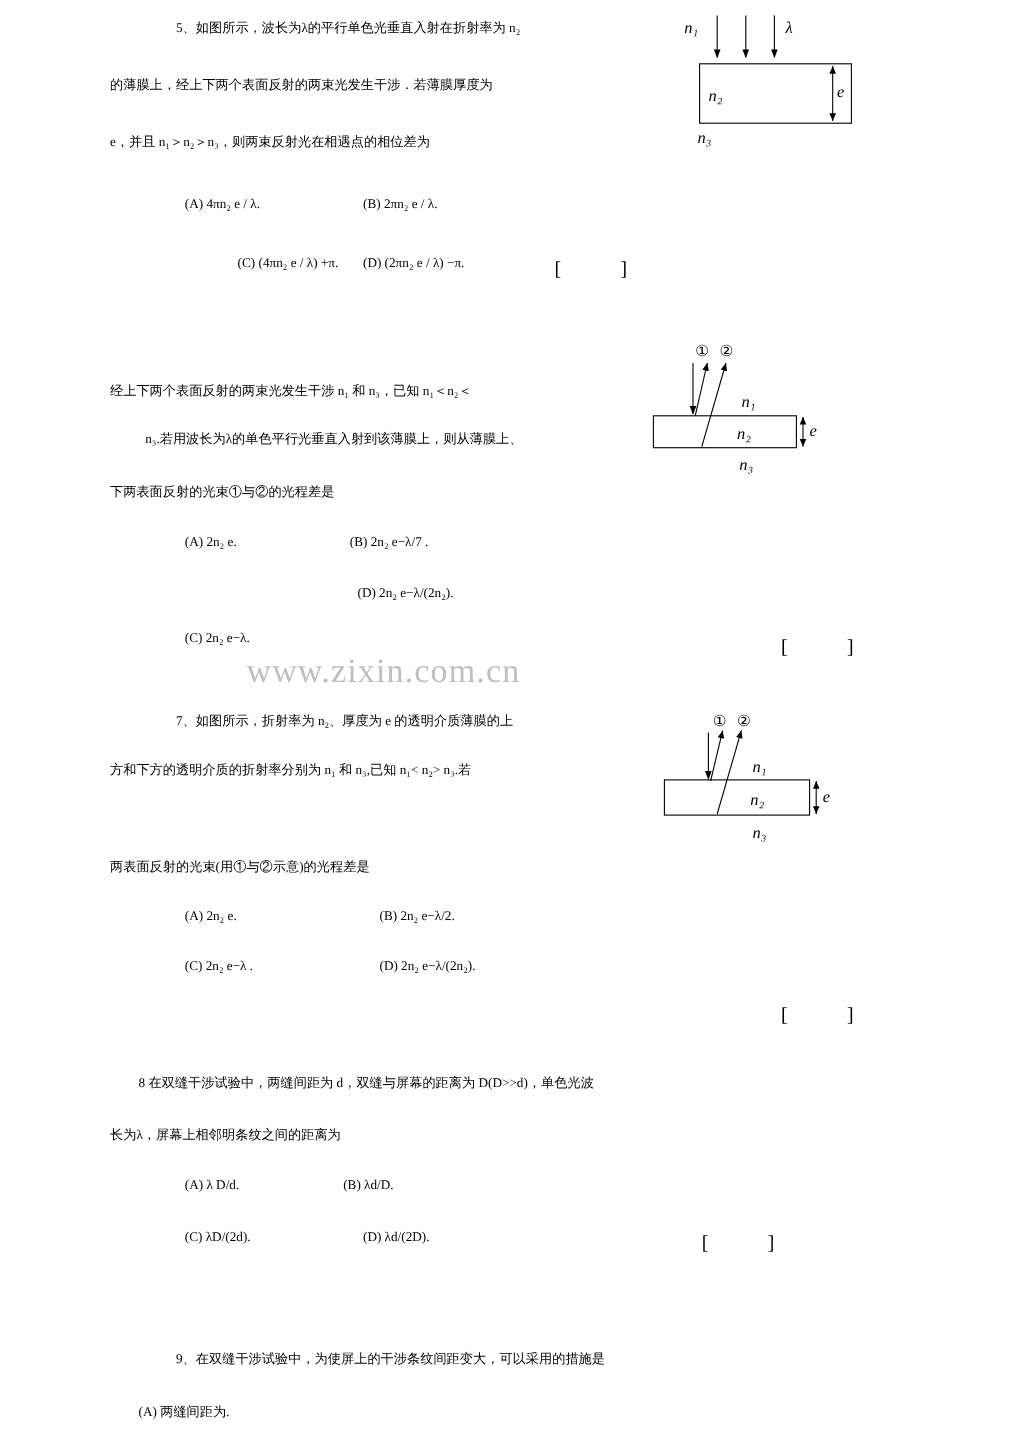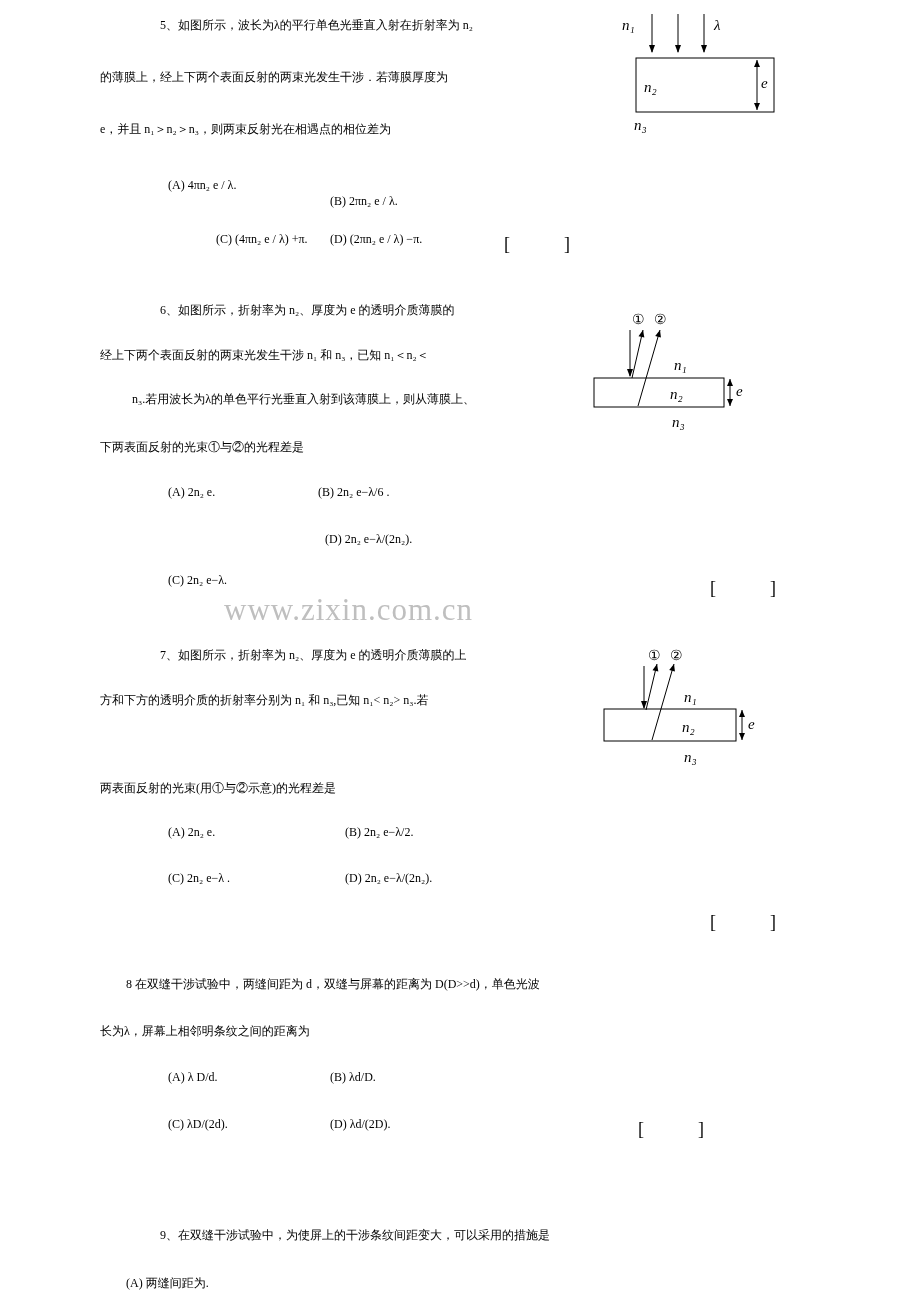--- a/index.html
+++ b/index.html
@@ -47,21 +47,21 @@
 <body>
 
 <div class="page">
 
   <div class="watermark">www.zixin.com.cn</div>
 
   <div class="line" style="left:160px; top:18px;">5、如图所示，波长为λ的平行单色光垂直入射在折射率为 n₂</div>
   <div class="line" style="left:100px; top:70px;text-align:center;">的薄膜上，经上下两个表面反射的两束光发生干涉．若薄膜厚度为</div>
   <div class="line" style="left:100px; top:122px;">e，并且 n₁＞n₂＞n₃，则两束反射光在相遇点的相位差为</div>
   <div class="line" style="left:168px; top:178px;">(A) 4πn₂ e / λ.</div>
-  <div class="line" style="left:330px; top:178px;margin-top:16px;">(B) 2πn₂ e / λ.</div>
+  <div class="line" style="left:330px; top:178px;">(B) 2πn₂ e / λ.</div>
   <div class="line" style="left:168px; top:232px;margin-left:48px;">(C) (4πn₂ e / λ) +π.</div>
   <div class="line" style="left:330px; top:232px;">(D) (2πn₂ e / λ) −π.</div>
   <div class="bracket" style="left:504px; top:232px;">[　　　]</div>
 
   <svg class="diag" style="left:616px; top:6px;" width="200" height="132">
     <text x="6" y="24">n₁</text>
     <line x1="36" y1="8" x2="36" y2="46"></line>
     <polygon points="33,39 39,39 36,47"></polygon>
     <line x1="62" y1="8" x2="62" y2="46"></line>
     <polygon points="59,39 65,39 62,47"></polygon>
@@ -70,26 +70,25 @@
     <text x="98" y="24">λ</text>
     <rect x="20" y="52" width="138" height="54"></rect>
     <text x="28" y="86">n₂</text>
     <line x1="141" y1="54" x2="141" y2="104"></line>
     <polygon points="138,61 144,61 141,54"></polygon>
     <polygon points="138,97 144,97 141,104"></polygon>
     <text x="145" y="82">e</text>
     <text x="18" y="124">n₃</text>
   </svg>
 
-  <div class="line" style="left:160px; top:303px;">6、如图所示，折射率为 n₂、厚度为 e 的透明介质薄膜的</div>
   <div class="line" style="left:100px; top:348px;">经上下两个表面反射的两束光发生干涉 n₁ 和 n₃，已知 n₁＜n₂＜</div>
   <div class="line" style="left:100px; top:392px;margin-left:32px;">n₃.若用波长为λ的单色平行光垂直入射到该薄膜上，则从薄膜上、</div>
   <div class="line" style="left:100px; top:440px;">下两表面反射的光束①与②的光程差是</div>
   <div class="line" style="left:168px; top:485px;">(A) 2n₂ e.</div>
-  <div class="line" style="left:318px; top:485px;">(B) 2n₂ e−λ/6 .</div>
+  <div class="line" style="left:318px; top:485px;">(B) 2n₂ e−λ/7 .</div>
   <div class="line" style="left:168px; top:532px;margin-top:41px;">(C) 2n₂ e−λ.</div>
   <div class="line" style="left:325px; top:532px;">(D) 2n₂ e−λ/(2n₂).</div>
   <div class="bracket" style="left:710px; top:576px;">[　　　]</div>
 
   <svg class="diag" style="left:586px; top:300px;" width="180" height="140">
     <text class="upright" x="46" y="24">①</text>
     <text class="upright" x="68" y="24">②</text>
     <line x1="44" y1="30" x2="44" y2="76"></line>
     <polygon points="41,69 47,69 44,77"></polygon>
     <line x1="46" y1="78" x2="57" y2="30"></line>
@@ -130,21 +129,21 @@
     <line x1="144" y1="74" x2="144" y2="104"></line>
     <polygon points="141,81 147,81 144,74"></polygon>
     <polygon points="141,97 147,97 144,104"></polygon>
     <text x="150" y="93">e</text>
     <text x="86" y="126">n₃</text>
   </svg>
 
   <div class="line" style="left:126px; top:977px;">8 在双缝干涉试验中，两缝间距为 d，双缝与屏幕的距离为 D(D&gt;&gt;d)，单色光波</div>
   <div class="line" style="left:100px; top:1024px;">长为λ，屏幕上相邻明条纹之间的距离为</div>
   <div class="line" style="left:168px; top:1070px;">(A) λ D/d.</div>
-  <div class="line" style="left:330px; top:1070px;">(B) λd/D.</div>
+  <div class="line" style="left:312px; top:1070px;">(B) λd/D.</div>
   <div class="line" style="left:168px; top:1117px;">(C) λD/(2d).</div>
   <div class="line" style="left:330px; top:1117px;">(D) λd/(2D).</div>
   <div class="bracket" style="left:638px; top:1117px;">[　　　]</div>
 
   <div class="line" style="left:160px; top:1228px;">9、在双缝干涉试验中，为使屏上的干涉条纹间距变大，可以采用的措施是</div>
   <div class="line" style="left:126px; top:1276px;">(A) 两缝间距为.</div>
 
 </div>
 
 </body></html>

